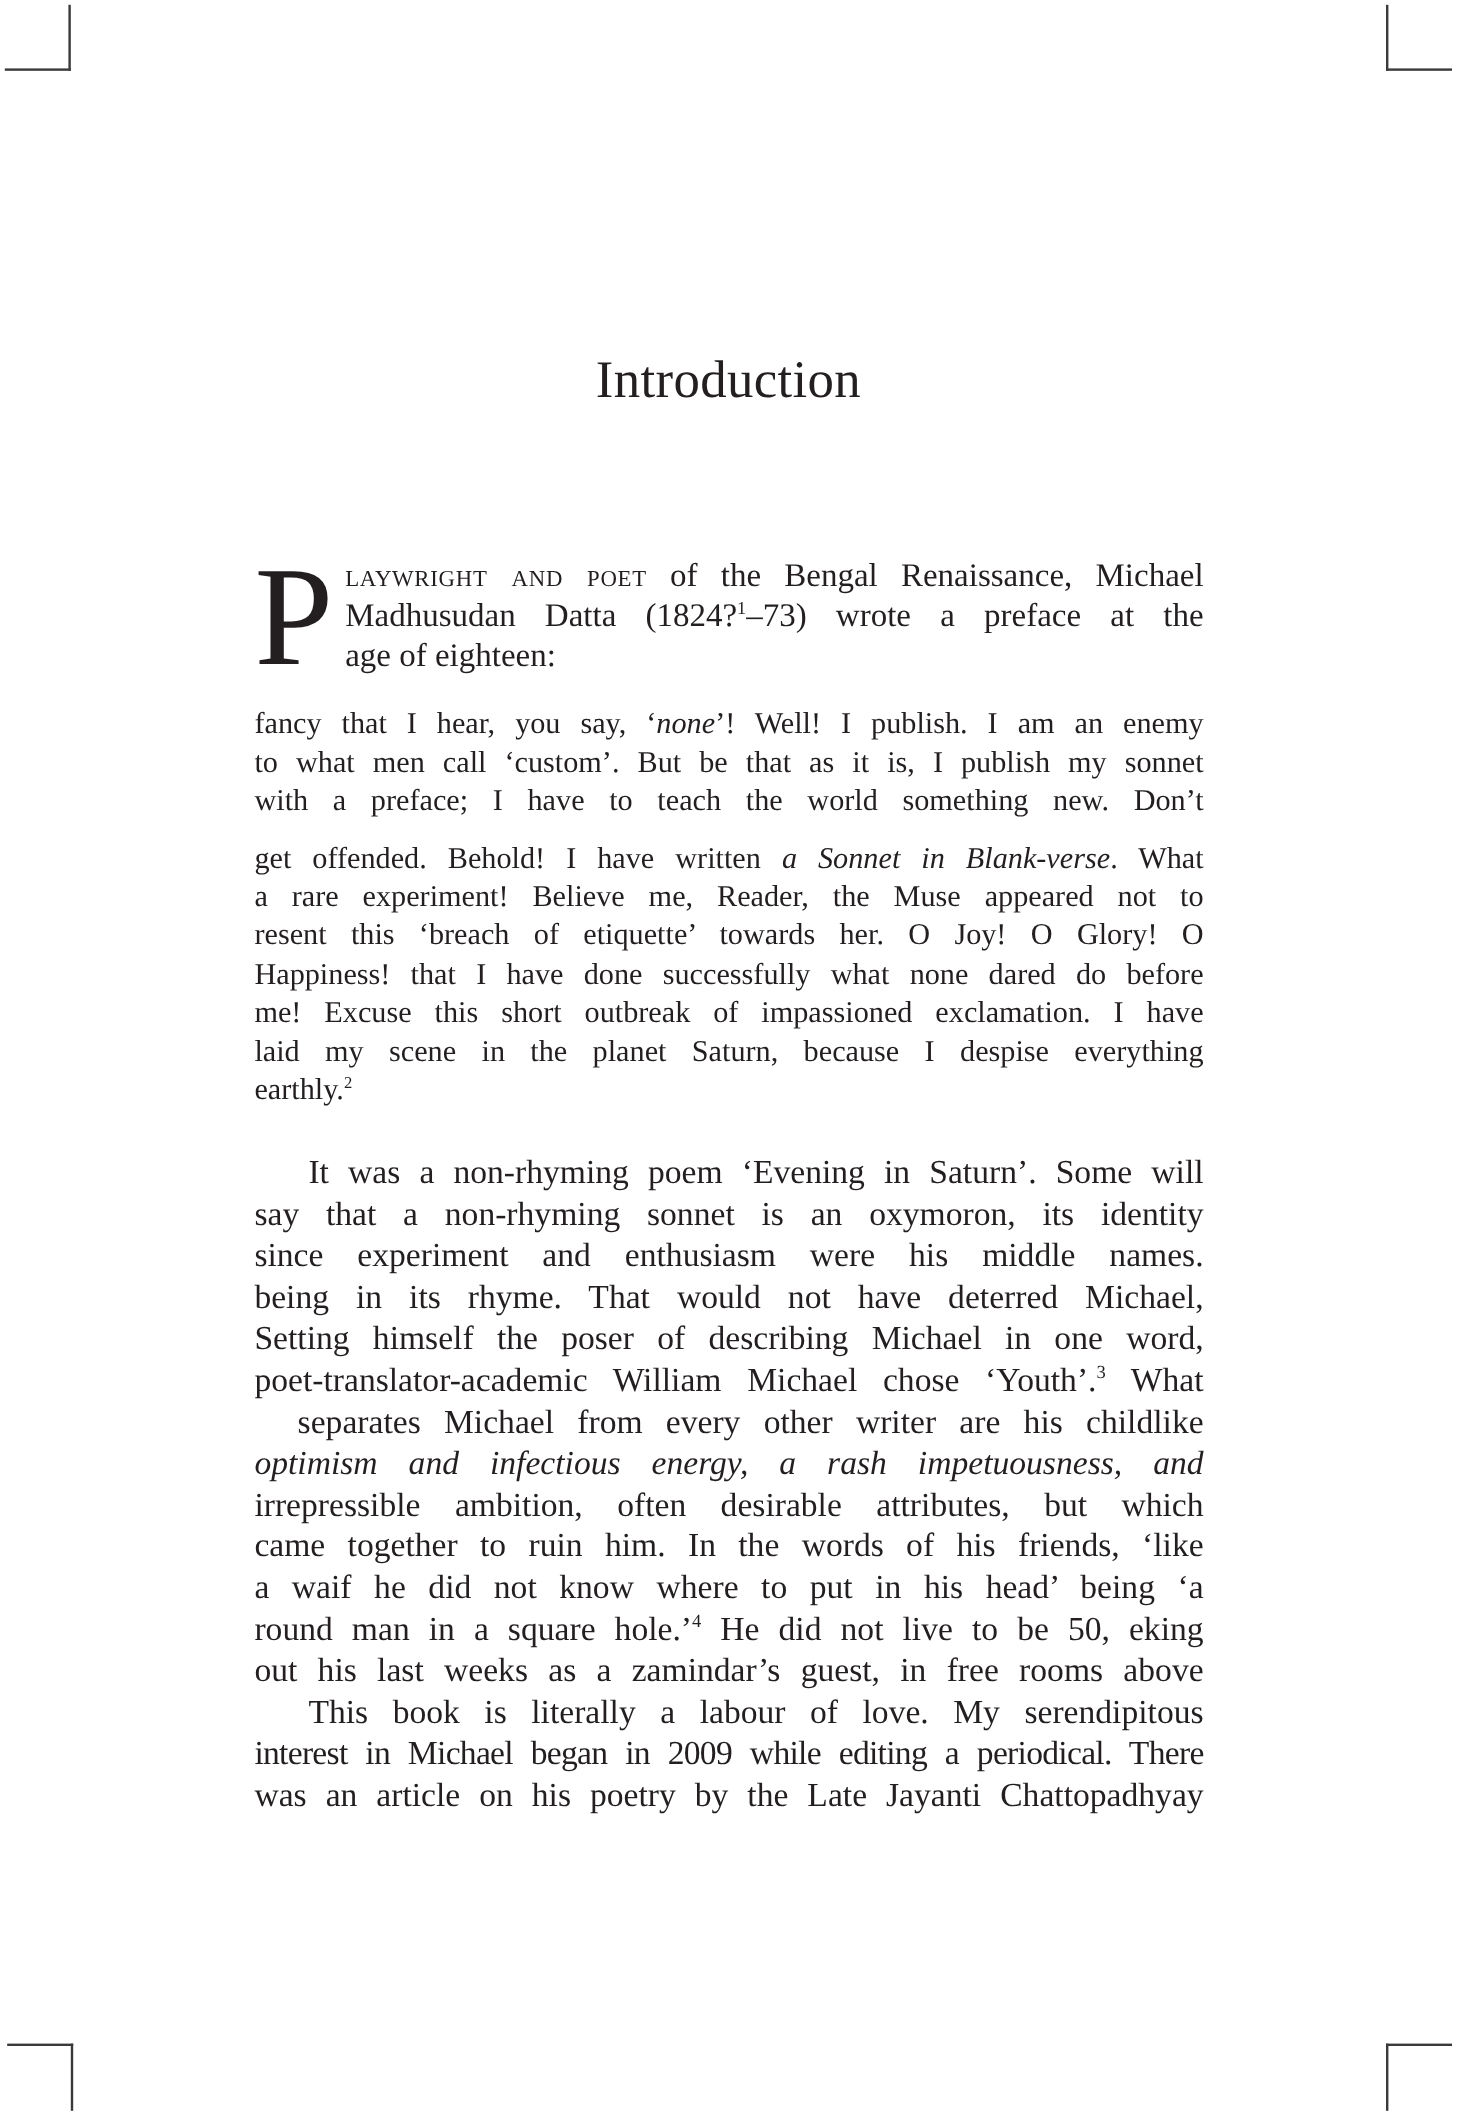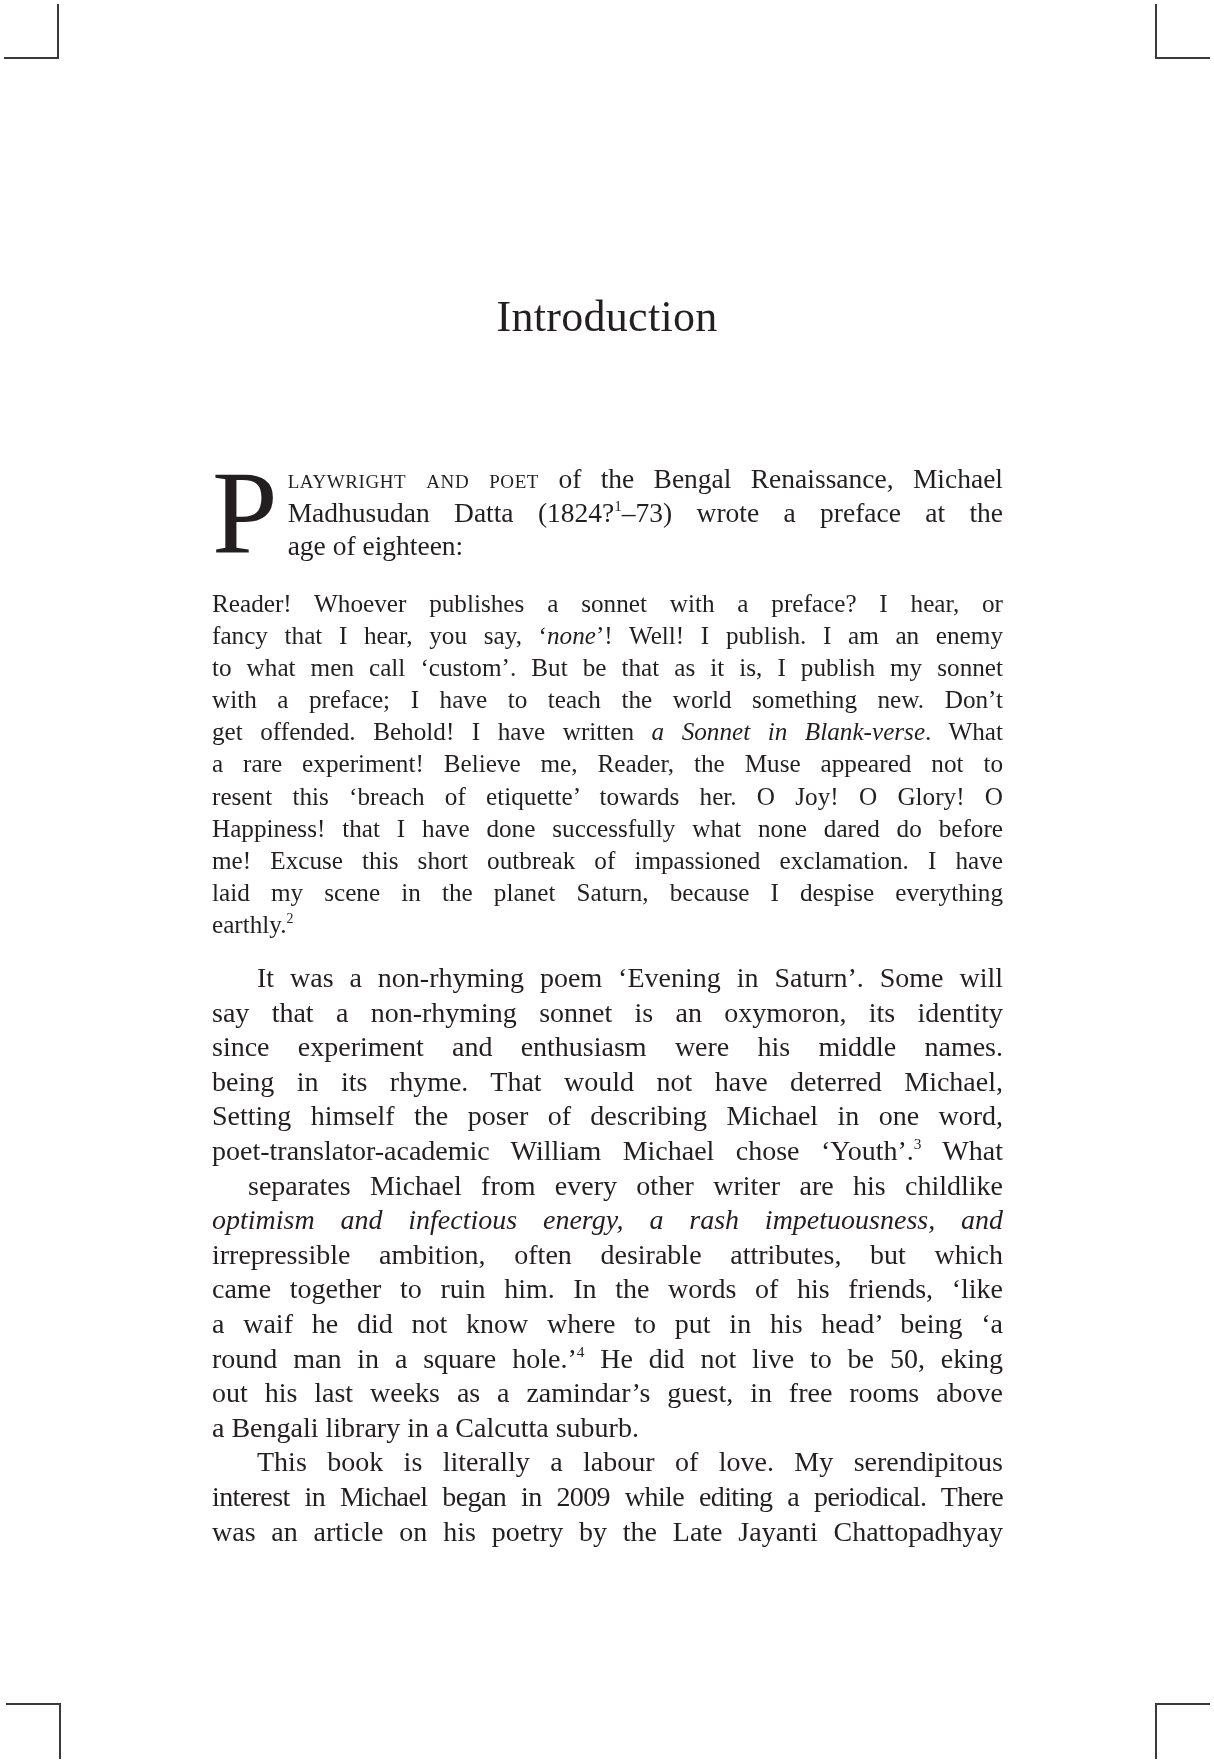--- a/index.html
+++ b/index.html
@@ -34,25 +34,24 @@
 <h1 class="page-title">Introduction</h1>
 
 <div class="column opening">
   <span class="dropcap">P</span>
   <span class="ln" style="white-space: normal;"><span class="smallcaps">laywright and poet</span><span> of the Bengal Renaissance, Michael</span></span>
   <span class="ln" style="white-space: normal;"><span>Madhusudan Datta (1824?</span><sup>1</sup><span>–73) wrote a preface at the</span></span>
   <span class="ln end" style="white-space: normal;">age of eighteen:</span>
 </div>
 
 <div class="column quote">
-  <span class="ln" style="white-space: normal;">Reader! Whoever publishes a sonnet with a preface? I hear, or</span>
   <span class="ln" style="white-space: normal;"><span>fancy that I hear, you say, ‘</span><em>none</em><span>’! Well! I publish. I am an enemy</span></span>
   <span class="ln" style="white-space: normal;">to what men call ‘custom’. But be that as it is, I publish my sonnet</span>
   <span class="ln" style="white-space: normal; font-family: Liberation Serif, serif;">with a preface; I have to teach the world something new. Don’t</span>
-  <span class="ln" style="white-space: normal;"><span>get offended. Behold! I have written </span><em>a Sonnet in Blank-verse</em><span>. What</span></span>
+  <span class="ln" style="white-space: normal; margin-top: 16px;"><span>get offended. Behold! I have written </span><em>a Sonnet in Blank-verse</em><span>. What</span></span>
   <span class="ln" style="white-space: normal;">a rare experiment! Believe me, Reader, the Muse appeared not to</span>
   <span class="ln" style="white-space: normal;">resent this ‘breach of etiquette’ towards her. O Joy! O Glory! O</span>
   <span class="ln" style="white-space: normal;">Happiness! that I have done successfully what none dared do before</span>
   <span class="ln" style="white-space: normal;">me! Excuse this short outbreak of impassioned exclamation. I have</span>
   <span class="ln" style="white-space: normal;">laid my scene in the planet Saturn, because I despise everything</span>
   <span class="ln end" style="white-space: normal;"><span>earthly.</span><sup>2</sup></span>
 </div>
 
 <div class="column body">
   <div>
@@ -62,20 +61,19 @@
     <span class="ln" style="white-space: normal;">being in its rhyme. That would not have deterred Michael,</span>
     <span class="ln" style="white-space: normal;">Setting himself the poser of describing Michael in one word,</span>
     <span class="ln" style="white-space: normal;"><span>poet-translator-academic William Michael chose ‘Youth’.</span><sup>3</sup><span> What</span></span>
     <span class="ln" style="white-space: normal; margin-left: 36px;">separates Michael from every other writer are his childlike</span>
     <span class="ln" style="white-space: normal; font-style: italic;">optimism and infectious energy, a rash impetuousness, and</span>
     <span class="ln" style="white-space: normal;">irrepressible ambition, often desirable attributes, but which</span>
     <span class="ln" style="white-space: normal;">came together to ruin him. In the words of his friends, ‘like</span>
     <span class="ln" style="white-space: normal;">a waif he did not know where to put in his head’ being ‘a</span>
     <span class="ln" style="white-space: normal;"><span>round man in a square hole.’</span><sup>4</sup><span> He did not live to be 50, eking</span></span>
     <span class="ln" style="white-space: normal;">out his last weeks as a zamindar’s guest, in free rooms above</span>
-    <span class="ln end" style="white-space: normal;">a Bengali library in a Calcutta suburb.</span>
   </div>
   <div>
     <span class="ln" style="padding-left: 45px; white-space: normal;">This book is literally a labour of love. My serendipitous</span>
     <span class="ln" style="letter-spacing: -0.6px; word-spacing: -2px; white-space: normal;">interest in Michael began in 2009 while editing a periodical. There</span>
     <span class="ln" style="white-space: normal;">was an article on his poetry by the Late Jayanti Chattopadhyay</span>
   </div>
 </div>
 
 </body></html>

